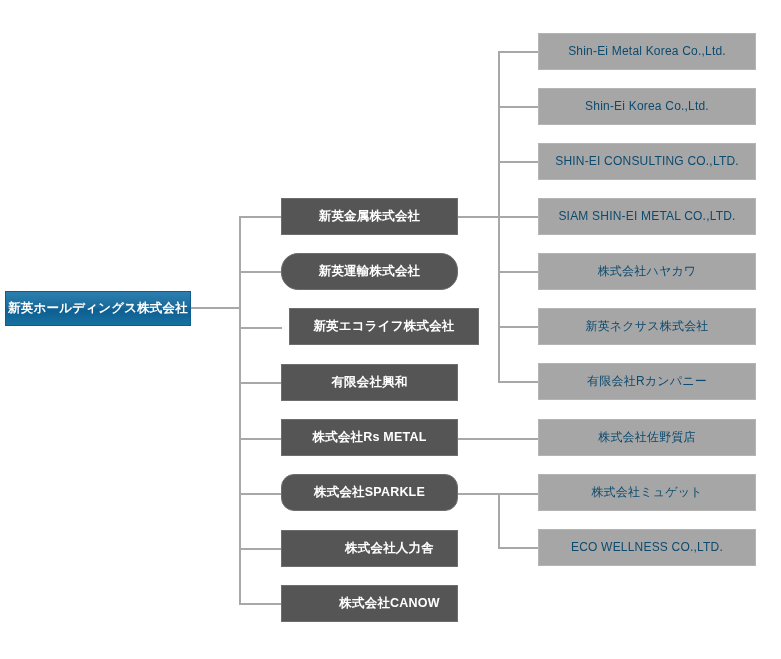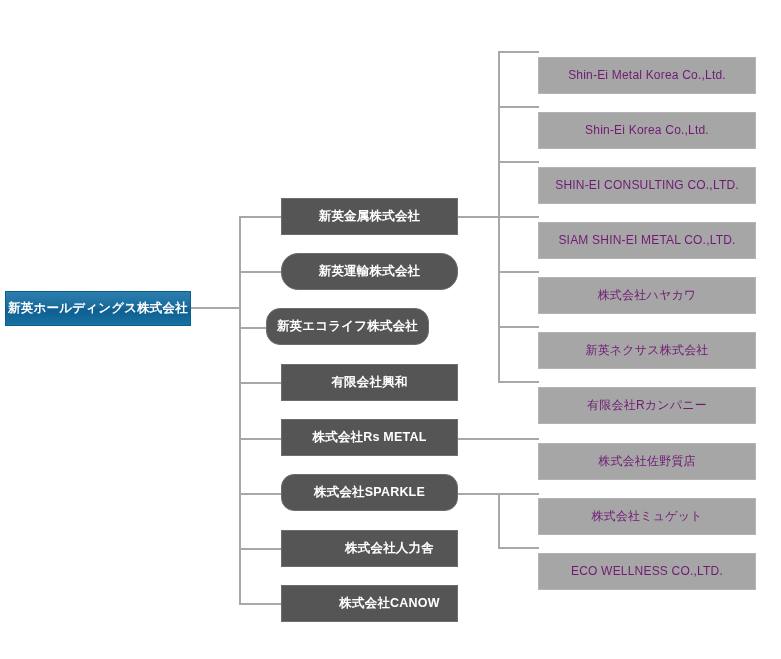--- a/index.html
+++ b/index.html
@@ -41,22 +41,21 @@
     background: #555555;
     border: 1px solid #6e6e6e;
     font-size: 12.5px;
     font-weight: 700;
   }
   .node-l2 {
     background: #a6a6a6;
     border: 1px solid #b4b4b4;
     font-size: 12px;
     font-weight: 400;
-    color: #701a75;
-    margin-top: 24px;
+    color: #0c4a6e;
   }
   .node-label {
     display: block;
     padding: 0 6px;
     white-space: nowrap;
   }
   .conn {
     position: absolute;
     background: #a8a8a8;
     z-index: 1;
@@ -102,21 +101,21 @@
   <div class="node node-root" style="left:5px; top:291px; width:186px; height:35px;">
     <span class="node-label">新英ホールディングス株式会社</span>
   </div>
 
   <div class="node node-l1" style="left:281px; top:198px; width:177px; height:37px;">
     <span class="node-label">新英金属株式会社</span>
   </div>
   <div class="node node-l1" style="left:281px; top:253px; width:177px; height:37px;border-radius:17px;">
     <span class="node-label">新英運輸株式会社</span>
   </div>
-  <div class="node node-l1" style="left:266px; top:308px; width:163px; height:37px;border-radius:14px;">
+  <div class="node node-l1" style="left:289px; top:308px; width:190px; height:37px;">
     <span class="node-label">新英エコライフ株式会社</span>
   </div>
   <div class="node node-l1" style="left:281px; top:364px; width:177px; height:37px;">
     <span class="node-label">有限会社興和</span>
   </div>
   <div class="node node-l1" style="left:281px; top:419px; width:177px; height:37px;">
     <span class="node-label">株式会社Rs METAL</span>
   </div>
   <div class="node node-l1" style="left:281px; top:474px; width:177px; height:37px;border-radius:13px;">
     <span class="node-label">株式会社SPARKLE</span>

